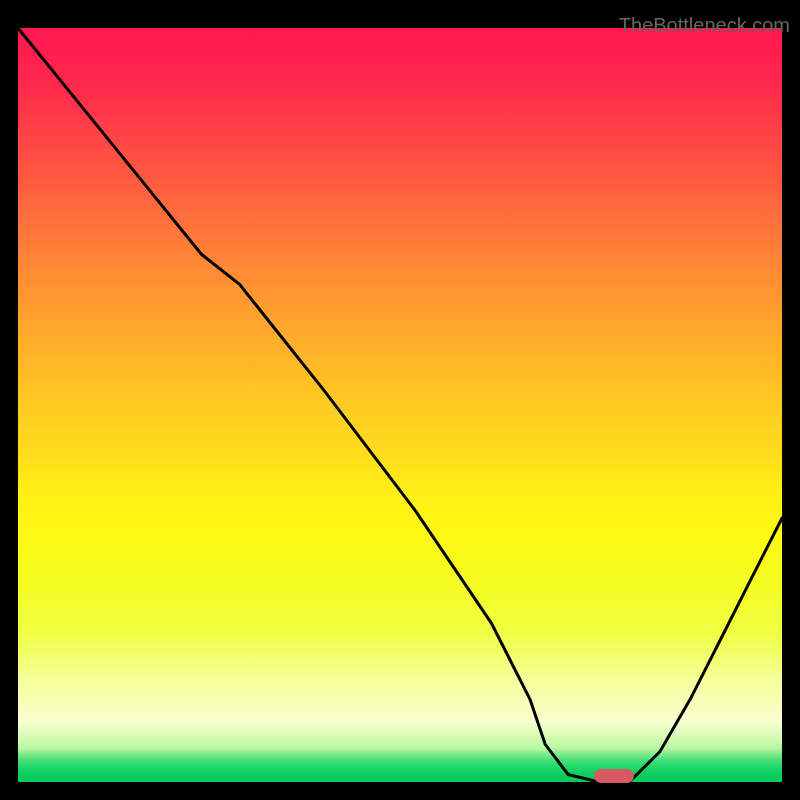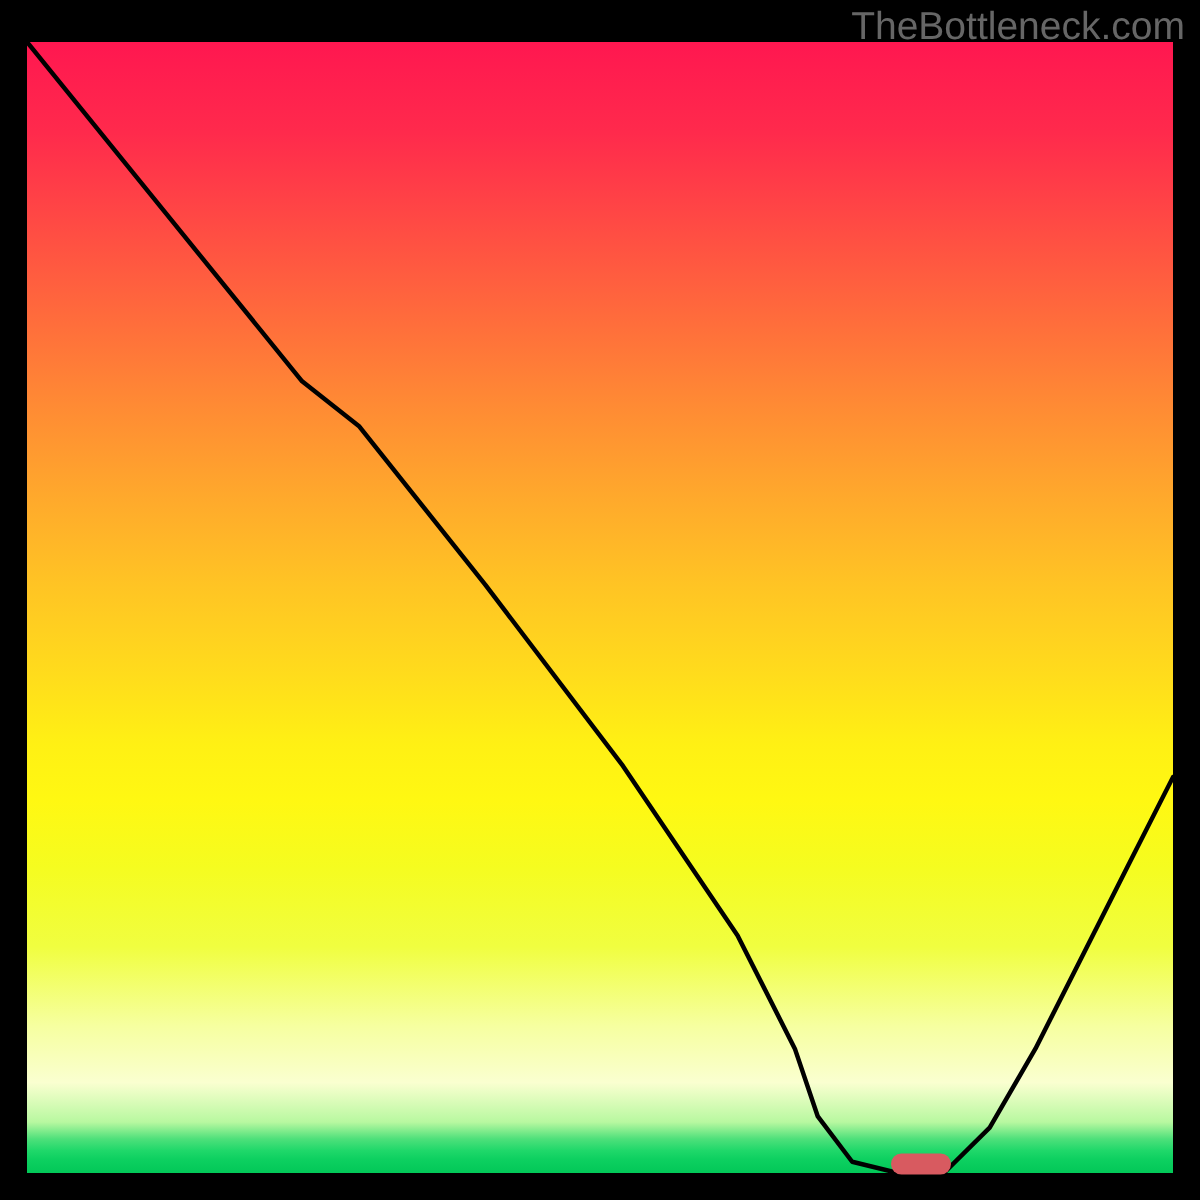--- a/index.html
+++ b/index.html
@@ -10,24 +10,24 @@
     position: relative;
     font-family: Arial, sans-serif;
   }
   .container {
     width: 800px;
     height: 800px;
     position: relative;
   }
   .watermark {
     position: absolute;
-    top: 2px;
+    top: 14px;
     right: 10px;
     color: #666;
-    font-size: 26px;
+    font-size: 20px;
     font-weight: normal;
     z-index: 10;
   }
   .plot-area {
     position: absolute;
     left: 18px;
     top: 28px;
     width: 764px;
     height: 754px;
     background: linear-gradient(to bottom,

